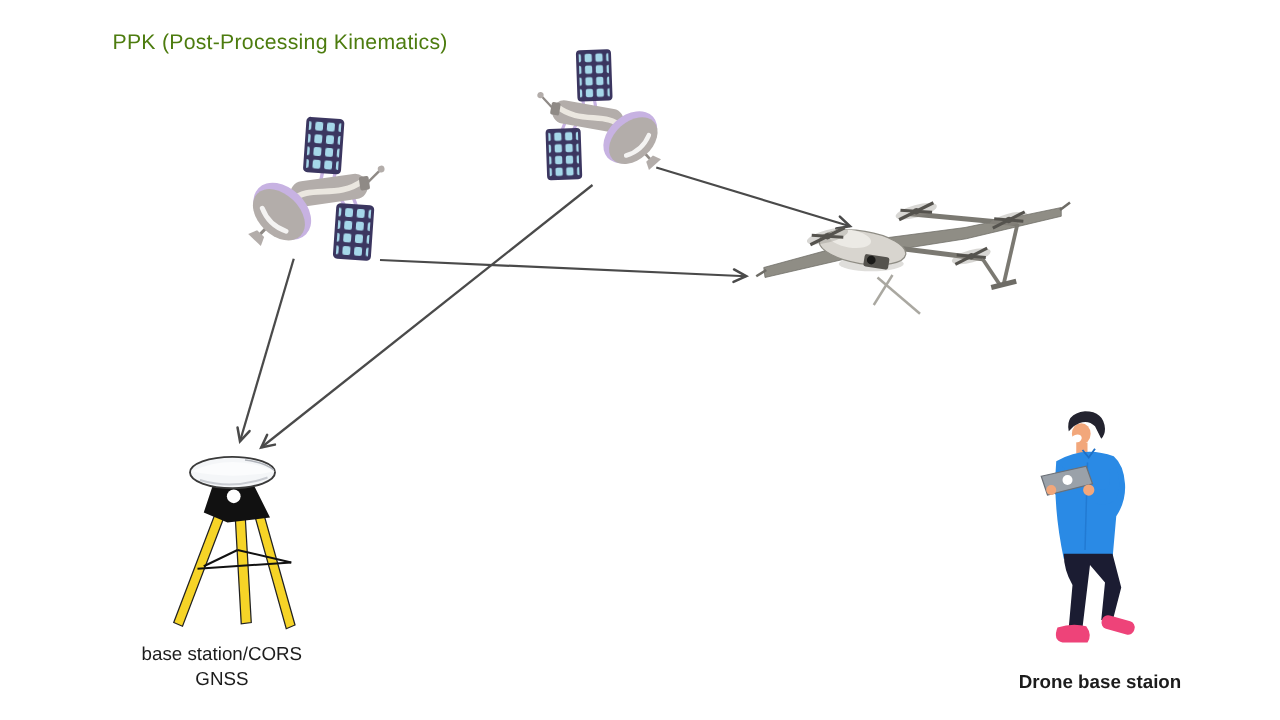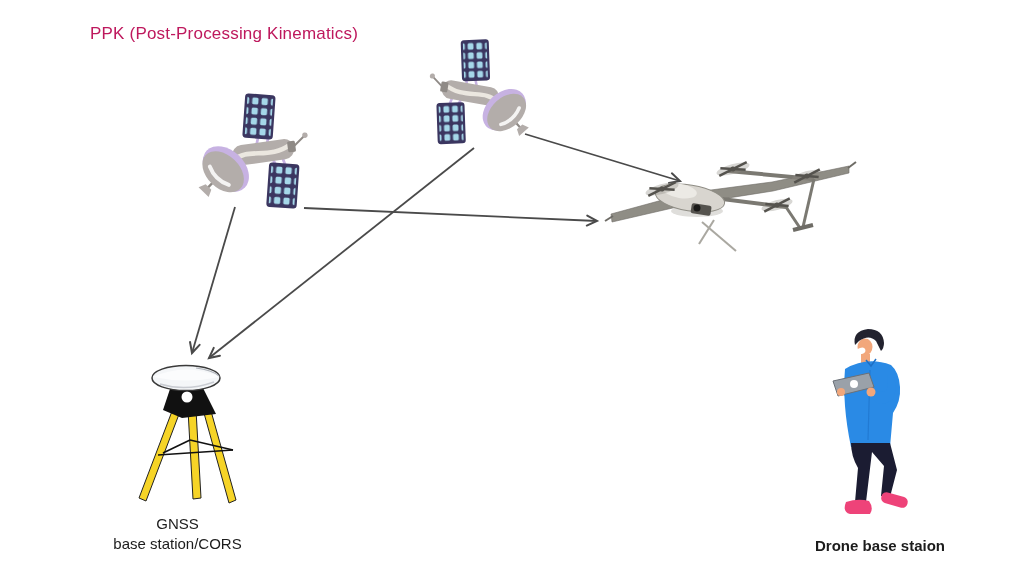--- a/index.html
+++ b/index.html
@@ -5,21 +5,21 @@
   html,body{margin:0;padding:0;background:#ffffff;}
   .canvas{
     position:relative;
     width:1024px;height:576px;
     background:#ffffff;
     overflow:hidden;
     font-family:"Liberation Sans","DejaVu Sans",sans-serif;
   }
   .page-title{
     position:absolute;left:90px;top:24px;
-    font-size:17px;font-weight:500;color:#be185d;letter-spacing:.2px;
+    font-size:17px;font-weight:500;color:#4d7c0f;letter-spacing:.2px;
     margin:0;
   }
   .diagram-svg{position:absolute;left:0;top:0;}
   .label{
     position:absolute;
     font-size:15px;color:#1c1c1c;line-height:20px;text-align:center;
   }
   .label-gnss{left:85px;top:514px;width:185px;}
   .label-drone{left:780px;top:536px;width:200px;font-weight:bold;}
 </style>
@@ -158,19 +158,19 @@
       <circle cx="854" cy="384" r="4" fill="#ffffff"></circle>
       <circle cx="841" cy="392" r="4" fill="#f2a77b"></circle>
       <circle cx="871" cy="392" r="4.5" fill="#f2a77b"></circle>
       <path d="M 851,443 L 890,443 L 897,470 L 890,497 L 881,496 L 884,466 L 872,452 L 866,502 L 855,502 L 858,468 Q 851,456 851,443 Z" fill="#1b1c32"></path>
       <path d="M 846,502 Q 842,512 850,514 L 870,514 Q 874,508 869,501 Q 858,498 846,502 Z" fill="#ee4379"></path>
       <rect x="883" y="491" width="27" height="11" rx="5" transform="rotate(16 883 491)" fill="#ee4379"></rect>
     </g>
   </svg>
 
   <div class="label label-gnss">
+    <div>base station/CORS</div>
     <div>GNSS</div>
-    <div>base station/CORS</div>
   </div>
 
   <div class="label label-drone">Drone base staion</div>
 
 </div>
 
 </body></html>

